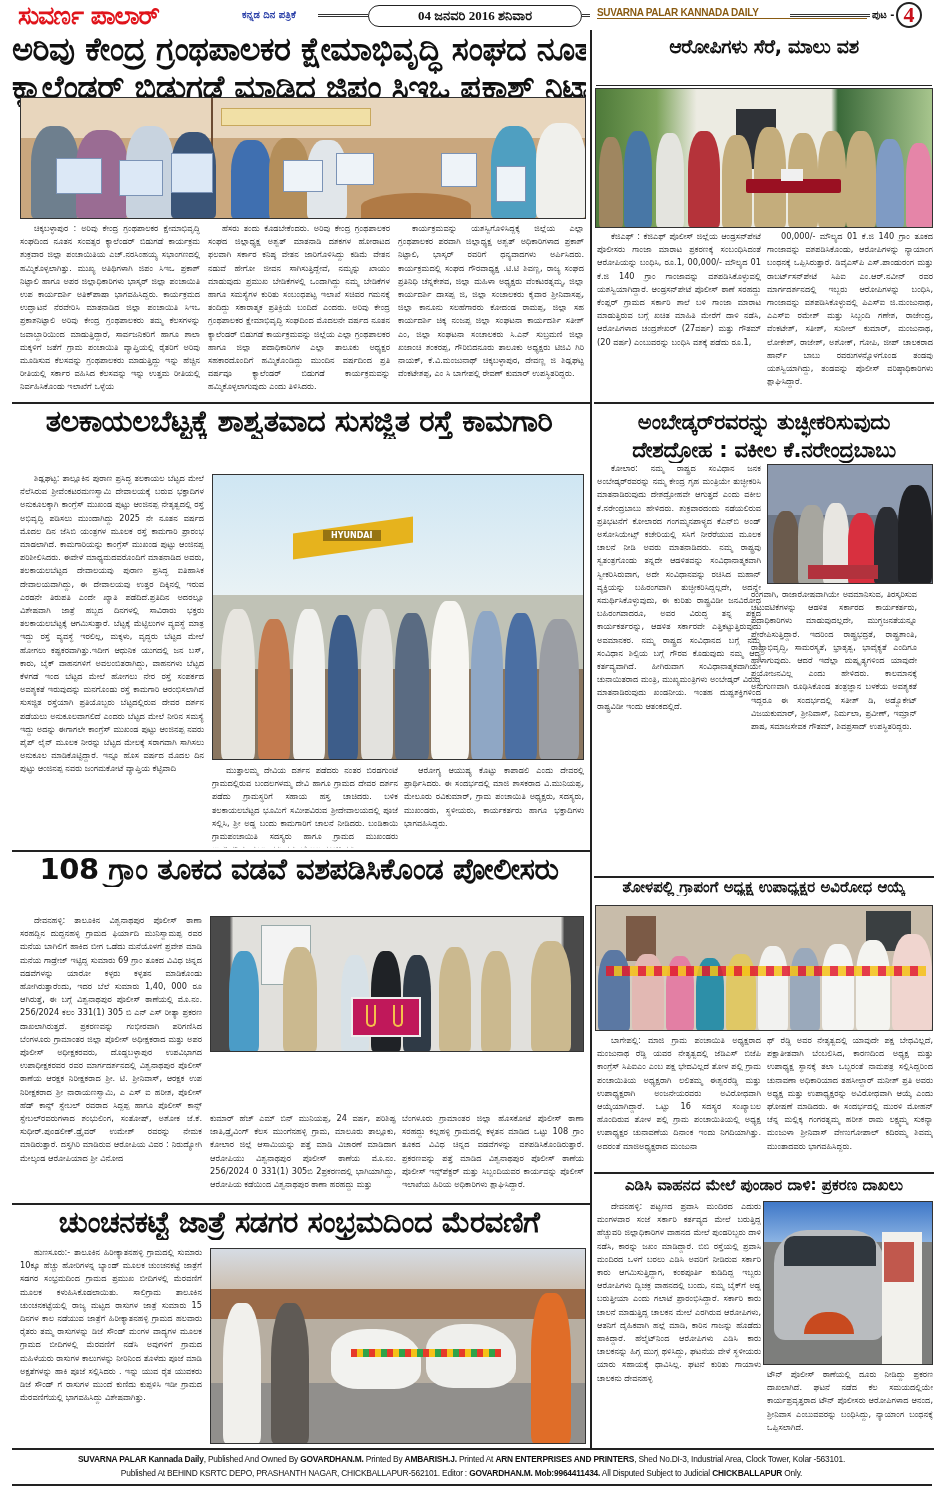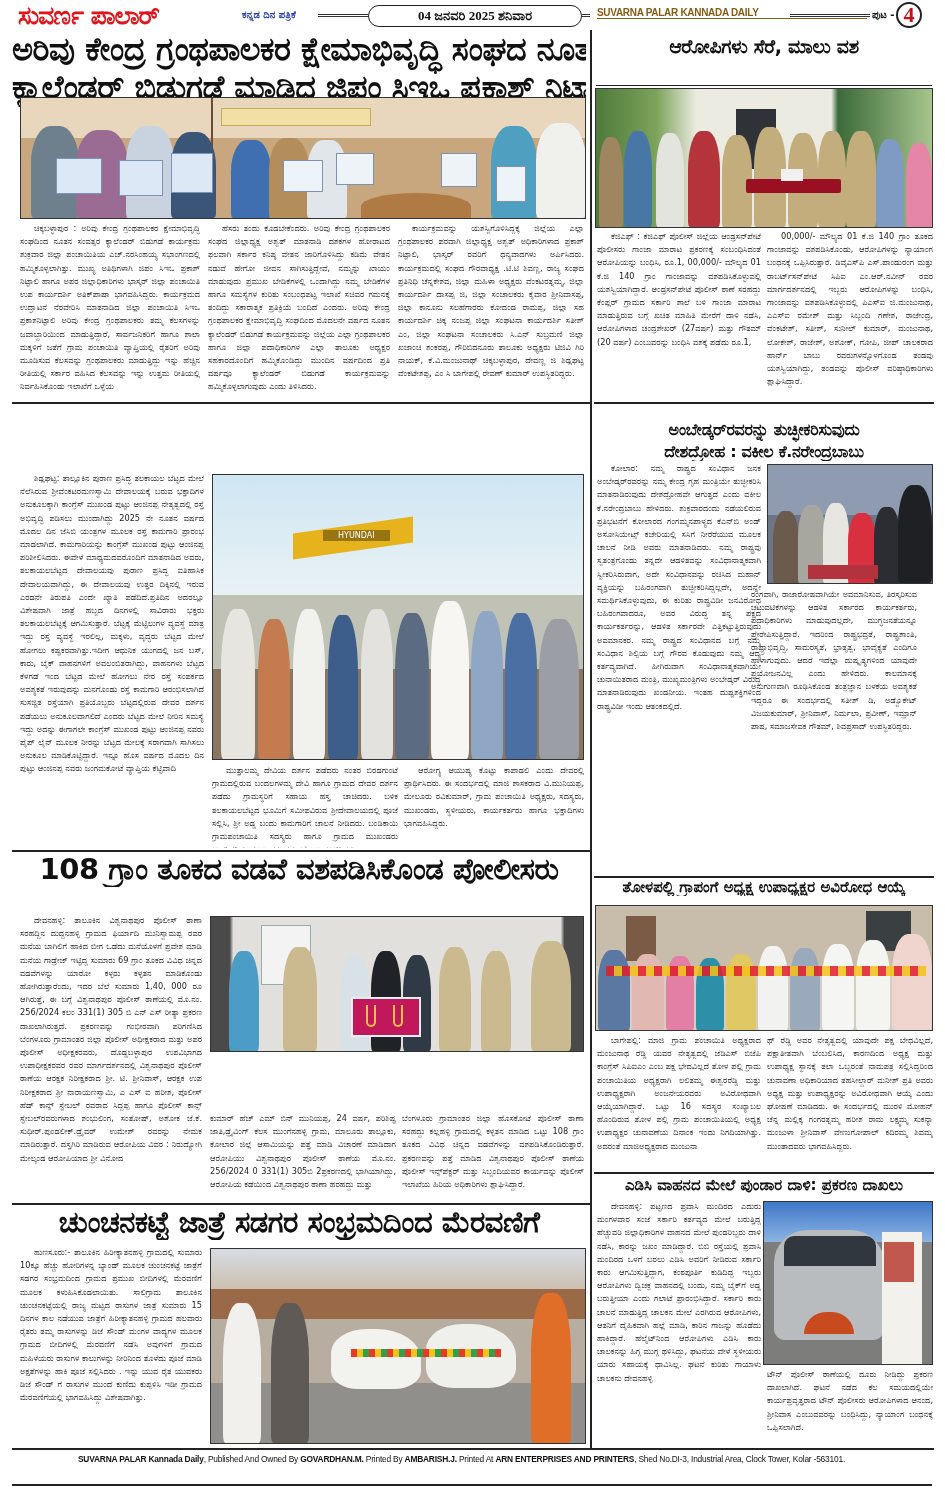--- a/index.html
+++ b/index.html
@@ -23,37 +23,37 @@
 
   .headline { position: absolute; text-align: center; font-weight: bold; color: #111; line-height: 1.2; white-space: nowrap; overflow: hidden; }
   .h-main { font-size: 32px; letter-spacing: -0.5px; }
   .h-side { font-size: 19px; letter-spacing: -0.3px; }
   .h-xl { font-size: 29px; letter-spacing: -0.5px; }
 
   .photo { position: absolute; border: 1px solid #333; overflow: hidden; }
   .photo .sky { position: absolute; left: 0; top: 0; width: 100%; }
   .photo .ground { position: absolute; left: 0; bottom: 0; width: 100%; }
   .photo .person { position: absolute; bottom: 0; border-radius: 40% 40% 6% 6%; }
-  .photo-label { position: absolute; font-size: 8px; color: #fff; background: rgba(0,0,0,0.35); padding: 1px 15px; }
+  .photo-label { position: absolute; font-size: 8px; color: #fff; background: rgba(0,0,0,0.35); padding: 1px 8px; font-weight: bold; }
 
   .body-text { position: absolute; font-size: 8.2px; line-height: 13.2px; color: #222; text-align: justify; overflow: hidden; }
   .body-text p { text-indent: 14px; margin-bottom: 1px; }
 
   .footer { position: absolute; left: 0; top: 1452px; width: 923px; text-align: center; font-family: "Liberation Sans", sans-serif; font-size: 8.4px; line-height: 14px; color: #111; letter-spacing: -0.2px; }
   .footer b { font-weight: bold; }
   .footer-rule { position: absolute; left: 12px; top: 1484px; width: 920px; height: 2px; background: #222; }
 </style>
 </head>
 <body>
 
 <div class="masthead">
   <div class="logo">ಸುವರ್ಣ ಪಾಲಾರ್</div>
   <div class="logo-sub">ಕನ್ನಡ ದಿನ ಪತ್ರಿಕೆ</div>
   <div class="rule-l"></div>
-  <div class="datebox">04 ಜನವರಿ 2025 ಶನಿವಾರ</div>
+  <div class="datebox">04 ಜನವರಿ 2016 ಶನಿವಾರ</div>
   <div class="rule-m"></div>
   <div class="daily">SUVARNA PALAR KANNADA DAILY</div>
   <div class="daily-rule"></div>
   <div class="rule-r"></div>
   <div class="pg-label">ಪುಟ -</div>
   <div class="pg-num">4</div>
 </div>
 
 <div class="col-divider" style="left:590px;top:30px;height:1420px;"></div>
 
@@ -122,20 +122,21 @@
       <p>ಕೆಜಿಎಫ್ : ಕೆಜಿಎಫ್ ಪೊಲೀಸ್ ಜಿಲ್ಲೆಯ ಆಂಡ್ರಸನ್‌ಪೇಟೆ ಪೊಲೀಸರು ಗಾಂಜಾ ಮಾರಾಟ ಪ್ರಕರಣಕ್ಕೆ ಸಂಬಂಧಿಸಿದಂತೆ ಆರೋಪಿಯನ್ನು ಬಂಧಿಸಿ, ರೂ.1, 00,000/- ಮೌಲ್ಯದ 01 ಕೆ.ಜಿ 140 ಗ್ರಾಂ ಗಾಂಜಾವನ್ನು ವಶಪಡಿಸಿಕೊಳ್ಳುವಲ್ಲಿ ಯಶಸ್ವಿಯಾಗಿದ್ದಾರೆ. ಆಂಡ್ರಸನ್‌ಪೇಟೆ ಪೊಲೀಸ್ ಠಾಣೆ ಸರಹದ್ದು ಕೆಂಪ್ಲರ್ ಗ್ರಾಮದ ಸರ್ಕಾರಿ ಶಾಲೆ ಬಳಿ ಗಾಂಜಾ ಮಾರಾಟ ಮಾಡುತ್ತಿರುವ ಬಗ್ಗೆ ಖಚಿತ ಮಾಹಿತಿ ಮೇರೆಗೆ ದಾಳಿ ನಡೆಸಿ, ಆರೋಪಿಗಳಾದ ಚಂದ್ರಶೇಖರ್ (27ವರ್ಷ) ಮತ್ತು ಗೌತಮ್ (20 ವರ್ಷ) ಎಂಬುವರನ್ನು ಬಂಧಿಸಿ ವಶಕ್ಕೆ ಪಡೆದು ರೂ.1,</p>
     </div>
   <div class="body-text" style="left:767px;top:230px;width:166px;height:168px;">
       <p>00,000/- ಮೌಲ್ಯದ 01 ಕೆ.ಜಿ 140 ಗ್ರಾಂ ತೂಕದ ಗಾಂಜಾವನ್ನು ವಶಪಡಿಸಿಕೊಂಡು, ಆರೋಪಿಗಳನ್ನು ನ್ಯಾಯಾಂಗ ಬಂಧನಕ್ಕೆ ಒಪ್ಪಿಸಿರುತ್ತಾರೆ. ಡಿವೈಎಸ್‌ಪಿ ಎಸ್.ಪಾಂಡುರಂಗ ಮತ್ತು ರಾಬರ್ಟ್‌ಸನ್‌ಪೇಟೆ ಸಿಪಿಐ ಎಂ.ಆರ್.ನವೀನ್ ರವರ ಮಾರ್ಗದರ್ಶನದಲ್ಲಿ ಇಬ್ಬರು ಆರೋಪಿಗಳನ್ನು ಬಂಧಿಸಿ, ಗಾಂಜಾವನ್ನು ವಶಪಡಿಸಿಕೊಳ್ಳುವಲ್ಲಿ ಪಿಎಸ್‌ಐ ಜಿ.ಮಂಜುನಾಥ, ಎಎಸ್‌ಐ ರಮೇಶ್ ಮತ್ತು ಸಿಬ್ಬಂದಿ ಗಣೇಶ, ರಾಜೇಂದ್ರ, ವೆಂಕಟೇಶ್, ಸತೀಶ್, ಸುನೀಲ್ ಕುಮಾರ್, ಮಂಜುನಾಥ, ಲೋಕೇಶ್, ರಾಜೇಶ್, ಅಶೋಕ್, ಗೋಪಿ, ಜೀಪ್ ಚಾಲಕರಾದ ಹಾರ್ನ್ ಬಾಬು ರವರುಗಳನ್ನೊಳಗೊಂಡ ತಂಡವು ಯಶಸ್ವಿಯಾಗಿದ್ದು, ತಂಡವನ್ನು ಪೊಲೀಸ್ ವರಿಷ್ಠಾಧಿಕಾರಿಗಳು ಶ್ಲಾಘಿಸಿದ್ದಾರೆ.</p>
     </div>
 </div>
 <div class="hrule" style="left:594px;top:402px;width:340px;"></div>
 
 <div>
   <div class="headline h-xl" style="left:12px;top:404px;width:574px;">
+    <div>ತಲಕಾಯಲಬೆಟ್ಟಕ್ಕೆ ಶಾಶ್ವತವಾದ ಸುಸಜ್ಜಿತ ರಸ್ತೆ ಕಾಮಗಾರಿ</div>
   </div>
   <div class="body-text" style="left:20px;top:472px;width:184px;height:376px;">
       <p>ಶಿಡ್ಲಘಟ್ಟ: ತಾಲ್ಲೂಕಿನ ಪುರಾಣ ಪ್ರಸಿದ್ಧ ತಲಕಾಯಲ ಬೆಟ್ಟದ ಮೇಲೆ ನೆಲೆಸಿರುವ ಶ್ರೀವೆಂಕಟರಮಣಸ್ವಾಮಿ ದೇವಾಲಯಕ್ಕೆ ಬರುವ ಭಕ್ತಾದಿಗಳ ಅನುಕೂಲಕ್ಕಾಗಿ ಕಾಂಗ್ರೆಸ್ ಮುಖಂಡ ಪುಟ್ಟು ಆಂಜಿನಪ್ಪ ನೇತೃತ್ವದಲ್ಲಿ ರಸ್ತೆ ಅಭಿವೃದ್ಧಿ ಪಡಿಸಲು ಮುಂದಾಗಿದ್ದು 2025 ನೇ ನೂತನ ವರ್ಷದ ಮೊದಲ ದಿನ ಜೆಸಿಬಿ ಯಂತ್ರಗಳ ಮೂಲಕ ರಸ್ತೆ ಕಾಮಗಾರಿ ಪ್ರಾರಂಭ ಮಾಡಲಾಗಿದೆ. ಕಾಮಗಾರಿಯನ್ನು ಕಾಂಗ್ರೆಸ್ ಮುಖಂಡ ಪುಟ್ಟು ಆಂಜಿನಪ್ಪ ಪರಿಶೀಲಿಸಿದರು. ಈವೇಳೆ ಮಾಧ್ಯಮದವರೊಂದಿಗೆ ಮಾತನಾಡಿದ ಅವರು, ತಲಕಾಯಲಬೆಟ್ಟದ ದೇವಾಲಯವು ಪುರಾಣ ಪ್ರಸಿದ್ಧ ಐತಿಹಾಸಿಕ ದೇವಾಲಯವಾಗಿದ್ದು, ಈ ದೇವಾಲಯವು ಉತ್ತರ ದಿಕ್ಕಿನಲ್ಲಿ ಇರುವ ಎರಡನೇ ತಿರುಪತಿ ಎಂದೇ ಖ್ಯಾತಿ ಪಡೆದಿದೆ.ಪ್ರತಿದಿನ ಅದರಲ್ಲೂ ವಿಶೇಷವಾಗಿ ಜಾತ್ರೆ ಹಬ್ಬದ ದಿನಗಳಲ್ಲಿ ಸಾವಿರಾರು ಭಕ್ತರು ತಲಕಾಯಲಬೆಟ್ಟಕ್ಕೆ ಆಗಮಿಸುತ್ತಾರೆ. ಬೆಟ್ಟಕ್ಕೆ ಮೆಟ್ಟಿಲುಗಳ ವ್ಯವಸ್ಥೆ ಮಾತ್ರ ಇದ್ದು ರಸ್ತೆ ವ್ಯವಸ್ಥೆ ಇರಲಿಲ್ಲ, ಮಕ್ಕಳು, ವೃದ್ಧರು ಬೆಟ್ಟದ ಮೇಲೆ ಹೋಗಲು ಕಷ್ಟಕರವಾಗಿತ್ತು.ಇದೀಗ ಆಧುನಿಕ ಯುಗದಲ್ಲಿ ಜನ ಬಸ್, ಕಾರು, ಬೈಕ್ ವಾಹನಗಳಿಗೆ ಅವಲಂಬಿತರಾಗಿದ್ದು, ವಾಹನಗಳು ಬೆಟ್ಟದ ಕೆಳಗಡೆ ಇಂದ ಬೆಟ್ಟದ ಮೇಲೆ ಹೋಗಲು ನೇರ ರಸ್ತೆ ಸಂಪರ್ಕದ ಅವಶ್ಯಕತೆ ಇರುವುದನ್ನು ಮನಗೊಂಡು ರಸ್ತೆ ಕಾಮಗಾರಿ ಆರಂಭಿಸಲಾಗಿದೆ ಸುಸಜ್ಜಿತ ರಸ್ತೆಯಾಗಿ ಪ್ರತಿಯೊಬ್ಬರು ಬೆಟ್ಟದಲ್ಲಿರುವ ದೇವರ ದರ್ಶನ ಪಡೆಯಲು ಅನುಕೂಲವಾಗಲಿದೆ ಎಂದರು ಬೆಟ್ಟದ ಮೇಲೆ ನೀರಿನ ಸಮಸ್ಯೆ ಇದ್ದು ಅದನ್ನು ಈಗಾಗಲೇ ಕಾಂಗ್ರೆಸ್ ಮುಖಂಡ ಪುಟ್ಟು ಆಂಜಿನಪ್ಪ ನವರು ಪೈಪ್ ಲೈನ್ ಮೂಲಕ ನೀರನ್ನು ಬೆಟ್ಟದ ಮೇಲಕ್ಕೆ ಸರಾಗವಾಗಿ ಸಾಗಿಸಲು ಅನುಕೂಲ ಮಾಡಿಕೊಟ್ಟಿದ್ದಾರೆ. ಇನ್ನೂ ಹೊಸ ವರ್ಷದ ಮೊದಲ ದಿನ ಪುಟ್ಟು ಆಂಜಿನಪ್ಪ ನವರು ಜಂಗಮಕೋಟೆ ವ್ಯಾಪ್ತಿಯ ಕೆಟ್ಟಿವಾದಿ</p>
     </div>
   <div class="photo" style="left:212px;top:474px;width:372px;height:286px;background:#c0c2b6;" title="Group of people standing near an excavator on a rocky hillside">
     <div class="sky" style="height:120px;background:linear-gradient(#cfe6f3,#e9f2f5);"></div>
     <div class="ground" style="height:90px;background:#8a7660;"></div>
     <div style="position:absolute;left:80px;top:50px;width:120px;height:26px;background:#e6b31d;transform:skewY(-8deg);"></div>
     <div class="photo-label" style="left:110px;top:55px;">HYUNDAI</div>
     <div class="person" style="left:8px;width:34px;height:150px;background:#e7e5df;"></div>
@@ -152,21 +153,21 @@
   <div class="body-text" style="left:212px;top:764px;width:186px;height:84px;">
       <p>ಮುತ್ತಾಲಮ್ಮ ದೇವಿಯ ದರ್ಶನ ಪಡೆದರು ನಂತರ ಬಿರಡಗುಂಟೆ ಗ್ರಾಮದಲ್ಲಿರುವ ಬಂದಲಗಳಮ್ಮ ದೇವಿ ಹಾಗೂ ಗ್ರಾಮದ ದೇವರ ದರ್ಶನ ಪಡೆದು ಗ್ರಾಮಸ್ಥರಿಗೆ ಸಹಾಯ ಹಸ್ತ ಚಾಚಿದರು. ಬಳಿಕ ತಲಕಾಯಲಬೆಟ್ಟದ ಭೂಮಿಗೆ ಸಮೀಪವಿರುವ ಶ್ರೀದೇವಾಲಯದಲ್ಲಿ ಪೂಜೆ ಸಲ್ಲಿಸಿ, ಶ್ರೀ ಅಡ್ಡ ಬಂದು ಕಾಮಗಾರಿಗೆ ಚಾಲನೆ ನೀಡಿದರು. ಬಂಡಿಕಾಯಿ ಗ್ರಾಮಪಂಚಾಯಿತಿ ಸದಸ್ಯರು ಹಾಗೂ ಗ್ರಾಮದ ಮುಖಂಡರು ಉಪಸ್ಥಿತರಿದ್ದು ಮುಖಂಡರು ತಮ್ಮ ಬೆಂಬಲ ಸೂಚಿಸಿದರು.</p>
     </div>
   <div class="body-text" style="left:404px;top:764px;width:180px;height:84px;">
       <p>ಆರೋಗ್ಯ ಆಯುಷ್ಯ ಕೊಟ್ಟು ಕಾಪಾಡಲಿ ಎಂದು ದೇವರಲ್ಲಿ ಪ್ರಾರ್ಥಿಸಿದರು. ಈ ಸಂದರ್ಭದಲ್ಲಿ ಮಾಜಿ ಶಾಸಕರಾದ ವಿ.ಮುನಿಯಪ್ಪ, ಮೇಲೂರು ರವಿಕುಮಾರ್, ಗ್ರಾಮ ಪಂಚಾಯಿತಿ ಅಧ್ಯಕ್ಷರು, ಸದಸ್ಯರು, ಮುಖಂಡರು, ಸ್ಥಳೀಯರು, ಕಾರ್ಯಕರ್ತರು ಹಾಗೂ ಭಕ್ತಾದಿಗಳು ಭಾಗವಹಿಸಿದ್ದರು.</p>
     </div>
 </div>
 <div class="hrule" style="left:12px;top:850px;width:578px;"></div>
 
 <div>
-  <div class="headline h-side" style="left:594px;top:420px;width:340px;font-size:16px;">
+  <div class="headline h-side" style="left:594px;top:410px;width:340px;font-size:21px;">
     <div>ಅಂಬೇಡ್ಕರ್‌ರವರನ್ನು ತುಚ್ಛೀಕರಿಸುವುದು</div>
     <div style="margin-top:3px;">ದೇಶದ್ರೋಹ : ವಕೀಲ ಕೆ.ನರೇಂದ್ರಬಾಬು</div>
   </div>
   <div class="body-text" style="left:597px;top:462px;width:164px;height:410px;">
       <p>ಕೋಲಾರ: ನಮ್ಮ ರಾಷ್ಟ್ರದ ಸಂವಿಧಾನ ಜನಕ ಅಂಬೇಡ್ಕರ್‌ರವರನ್ನು ನಮ್ಮ ಕೇಂದ್ರ ಗೃಹ ಮಂತ್ರಿಯೇ ತುಚ್ಛೀಕರಿಸಿ ಮಾತನಾಡಿರುವುದು ದೇಶದ್ರೋಹವೇ ಆಗುತ್ತದೆ ಎಂದು ವಕೀಲ ಕೆ.ನರೇಂದ್ರಬಾಬು ಹೇಳಿದರು. ಶುಕ್ರವಾರದಂದು ನಡೆಯಲಿರುವ ಪ್ರತಿಭಟನೆಗೆ ಕೋಲಾರದ ಗಂಗಮ್ಮನಪಾಳ್ಯದ ಕೆಎನ್‌ಬಿ ಅಂಡ್ ಅಸೋಸಿಯೇಟ್ಸ್ ಕಚೇರಿಯಲ್ಲಿ ಸಸಿಗೆ ನೀರೆರೆಯುವ ಮೂಲಕ ಚಾಲನೆ ನೀಡಿ ಅವರು ಮಾತನಾಡಿದರು. ನಮ್ಮ ರಾಷ್ಟ್ರವು ಸ್ವತಂತ್ರಗೊಂಡು ತನ್ನದೇ ಆಡಳಿತವನ್ನು ಸಂವಿಧಾನಾತ್ಮಕವಾಗಿ ಸ್ವೀಕರಿಸಿರುವಾಗ, ಅದೇ ಸಂವಿಧಾನವನ್ನು ರಚಿಸಿದ ಮಹಾನ್ ವ್ಯಕ್ತಿಯನ್ನು ಬಹಿರಂಗವಾಗಿ ತುಚ್ಛೀಕರಿಸಿದ್ದಲ್ಲದೇ, ಅದನ್ನೇ ಸಮರ್ಥಿಸಿಕೊಳ್ಳುವುದು, ಈ ಕುರಿತು ರಾಷ್ಟ್ರವಿಡೀ ಜನವಿರೋಧ ಬಹಿರಂಗವಾದರೂ, ಅವರ ವಿರುದ್ಧ ತನ್ನ ಪಕ್ಷದ ಕಾರ್ಯಕರ್ತರನ್ನು, ಆಡಳಿತ ಸರ್ಕಾರವೇ ಎತ್ತಿಕಟ್ಟುತ್ತಿರುವುದು ಅವಮಾನಕರ. ನಮ್ಮ ರಾಷ್ಟ್ರದ ಸಂವಿಧಾನದ ಬಗ್ಗೆ ನಮ್ಮ ಸಂವಿಧಾನ ಶಿಲ್ಪಿಯ ಬಗ್ಗೆ ಗೌರವ ಕೊಡುವುದು ನಮ್ಮ ಆದ್ಯ ಕರ್ತವ್ಯವಾಗಿದೆ. ಹೀಗಿರುವಾಗ ಸಂವಿಧಾನಾತ್ಮಕವಾಗಿಯೇ ಚುನಾಯಿತರಾದ ಮಂತ್ರಿ, ಮುಖ್ಯಮಂತ್ರಿಗಳು ಅಂಬೇಡ್ಕರ್ ವಿರುದ್ಧ ಮಾತನಾಡಿರುವುದು ಖಂಡನೀಯ. ಇಂತಹ ದುಷ್ಟಶಕ್ತಿಗಳಿಂದ ರಾಷ್ಟ್ರವಿಡೀ ಇಂದು ಆತಂಕದಲ್ಲಿದೆ.</p>
     </div>
   <div class="photo" style="left:767px;top:464px;width:166px;height:120px;background:#6d7686;" title="Advocates cutting a cake at an office">
     <div class="sky" style="height:50px;background:#8e9bb0;"></div>
     <div class="person" style="left:5px;width:26px;height:72px;background:#6b5b4d;"></div>
     <div class="person" style="left:30px;width:28px;height:78px;background:#a7a69f;"></div>
@@ -277,15 +278,16 @@
     <div class="person" style="left:60px;width:38px;height:140px;background:#5f5a55;"></div>
     <div style="position:absolute;left:120px;top:80px;width:90px;height:60px;background:#f2f2ef;border-radius:40% 50% 30% 30%;"></div>
     <div style="position:absolute;left:215px;top:75px;width:90px;height:64px;background:#efefec;border-radius:40% 50% 30% 30%;"></div>
     <div class="person" style="left:320px;width:40px;height:150px;background:#e06d28;"></div>
     <div style="position:absolute;left:140px;top:100px;width:150px;height:8px;background:repeating-linear-gradient(90deg,#e63a2a 0 6px,#f6c118 6px 12px,#2fa34a 12px 18px);"></div>
   </div>
 </div>
 
 <div class="footer">
   <div id="footer-l1"><b>SUVARNA PALAR Kannada Daily</b><span>, Published And Owned By </span><b>GOVARDHAN.M.</b><span> Printed By </span><b>AMBARISH.J.</b><span> Printed At </span><b>ARN ENTERPRISES AND PRINTERS</b><span>, Shed No.DI-3, Industrial Area, Clock Tower, Kolar -563101.</span></div>
+  <div id="footer-l2"><span>Published At BEHIND KSRTC DEPO, PRASHANTH NAGAR, CHICKBALLAPUR-562101. Editor : </span><b>GOVARDHAN.M. Mob:9964411434.</b><span> All Disputed Subject to Judicial </span><b>CHICKBALLAPUR</b><span> Only.</span></div>
 </div>
 <div class="hrule" style="left:12px;top:1448px;width:922px;"></div>
 <div class="footer-rule"></div>
 
 </body></html>

